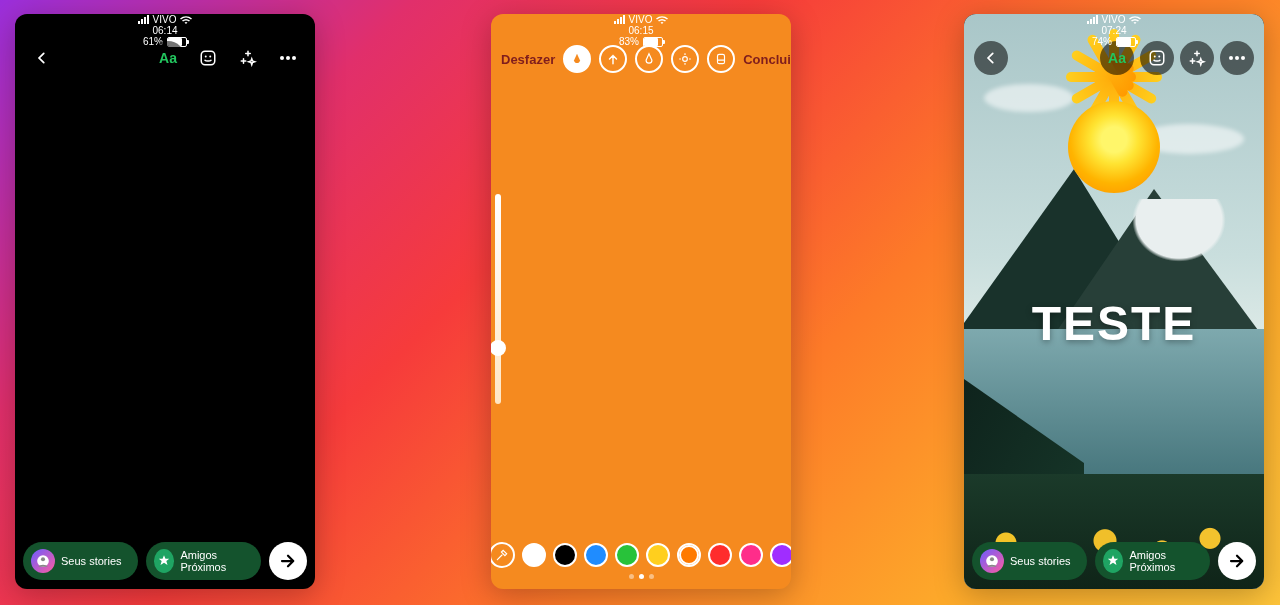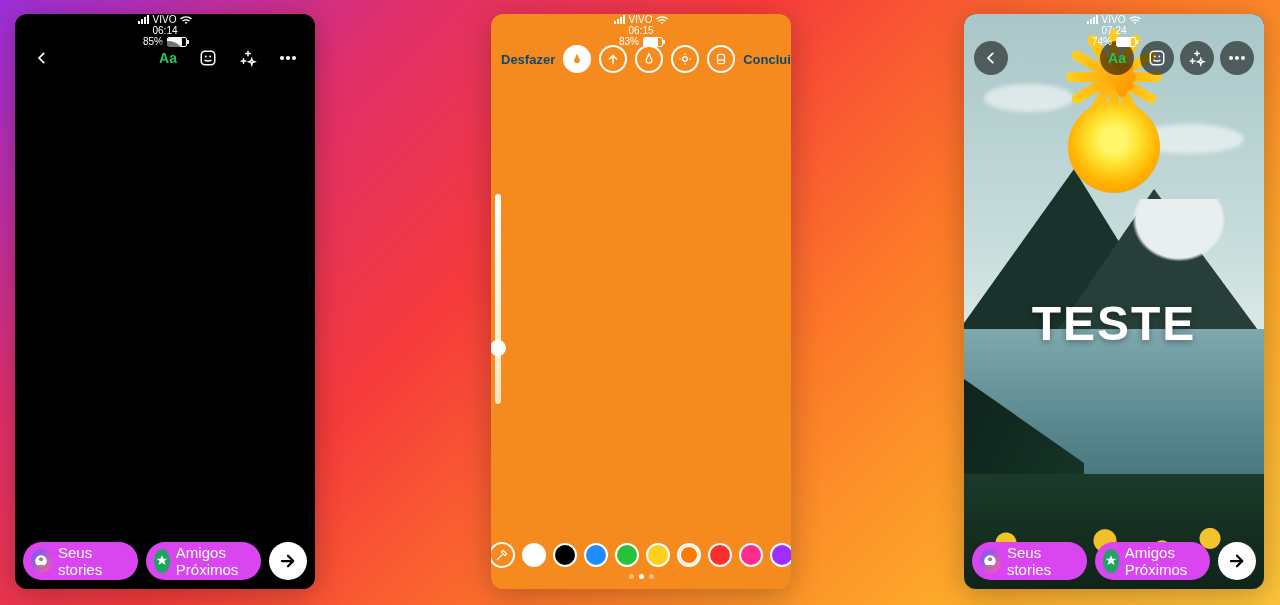--- a/index.html
+++ b/index.html
@@ -33,29 +33,29 @@
   .batt i{display:block;height:100%;width:76%;background:#fff;border-radius:1px;}
 
   
   .topbar { position:absolute; top:24px; left:0; right:0; height:40px; display:flex; align-items:center; padding:0 10px; }
   .rbtn { width:34px;height:34px;border-radius:50%;background:rgba(0,0,0,.55);display:flex;align-items:center;justify-content:center;color:#22c55e;margin-left:6px; font-size:14px; font-weight:700;}
   .rbtn:first-child{margin-left:0;}
   .spacer{flex:1;}
 
   
   .sharebar { position:absolute; left:8px; right:8px; bottom:8px; height:40px; display:flex; gap:8px; align-items:center; }
-  .pill { flex:1; height:38px; background:#d946ef; border-radius:20px; display:flex; align-items:center; padding:0 8px; color:#fff; font-size:15px; gap:6px; }
+  .pill { flex:1; height:38px; background:#14532d; border-radius:20px; display:flex; align-items:center; padding:0 8px; color:#fff; font-size:11px; gap:6px; }
   .pill .ico { width:24px;height:24px;border-radius:50%;display:flex;align-items:center;justify-content:center; }
   .pill.stories .ico { background:linear-gradient(135deg,#6a5cff,#ff5ca0); }
   .pill.close .ico { background:#1fa463; }
   .sendbtn { width:38px;height:38px;border-radius:50%;background:#fff;color:#000;display:flex;align-items:center;justify-content:center;font-size:20px;}
 
   
   .p2 .statusbar { color:#fff; }
-  .drawbar { position:absolute; top:24px; left:0; right:0; height:42px; display:flex; align-items:center; padding:0 10px; gap:8px; color:#0c4a6e; font-size:13px; font-weight:600;}
+  .drawbar { position:absolute; top:24px; left:0; right:0; height:42px; display:flex; align-items:center; padding:0 10px; gap:8px; color:#7f1d1d; font-size:13px; font-weight:600;}
   .drawbar .tool { width:28px;height:28px;border:2px solid #fff;border-radius:50%;display:flex;align-items:center;justify-content:center;}
   .drawbar .tool.sel{background:#fff;color:#f58a1f;}
   .drawbar .lbl { font-weight:600; }
   .slider { position:absolute; left:4px; top:180px; width:6px; height:210px; background:linear-gradient(#fff,#ffe6c4); border-radius:3px;}
   .slider .thumb { position:absolute; left:-5px; bottom:48px; width:16px;height:16px;border-radius:50%;background:#fff;}
   .palette { position:absolute; bottom:10px; left:0; right:0; display:flex; flex-direction:column; align-items:center; gap:6px;}
   .palette-row{display:flex;gap:7px;align-items:center;}
   .sw { width:24px;height:24px;border-radius:50%;border:2px solid #fff;}
   .eyedrop{width:26px;height:26px;border-radius:50%;border:2px solid #fff;display:flex;align-items:center;justify-content:center;color:#fff;}
   .dots{display:flex;gap:5px;}
@@ -103,21 +103,21 @@
             <b></b>
             <b></b>
           </span>
       <span>VIVO</span>
       <svg class="wifi" viewBox="0 0 24 18">
             <path d="M12 18l-3-3a5 5 0 016 0zM4 11a13 13 0 0116 0l-2 2a10 10 0 00-12 0zM0 7a19 19 0 0124 0l-2 2A16 16 0 002 9z" fill="#fff"></path>
           </svg>
     </div>
     <span>06:14</span>
     <div class="right">
-      <span>85%</span>
+      <span>61%</span>
       <span class="batt">
             <i></i>
           </span>
     </div>
   </div>
 
   <div class="topbar">
     <div class="rbtn">
       <svg width="14" height="14" viewBox="0 0 24 24">
             <path d="M15 4l-8 8 8 8" stroke="#fff" stroke-width="3" fill="none" stroke-linecap="round"></path>

